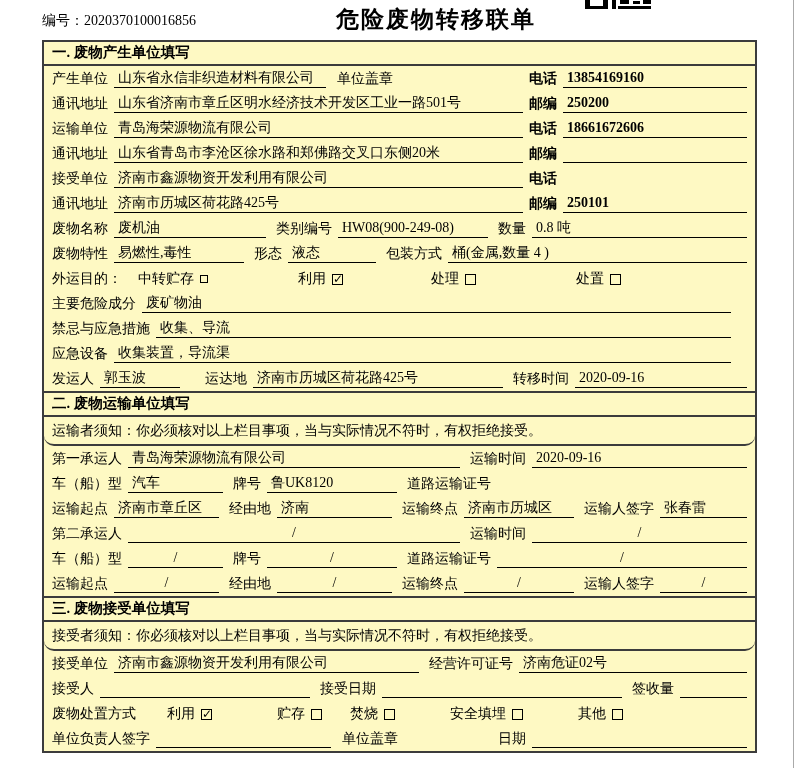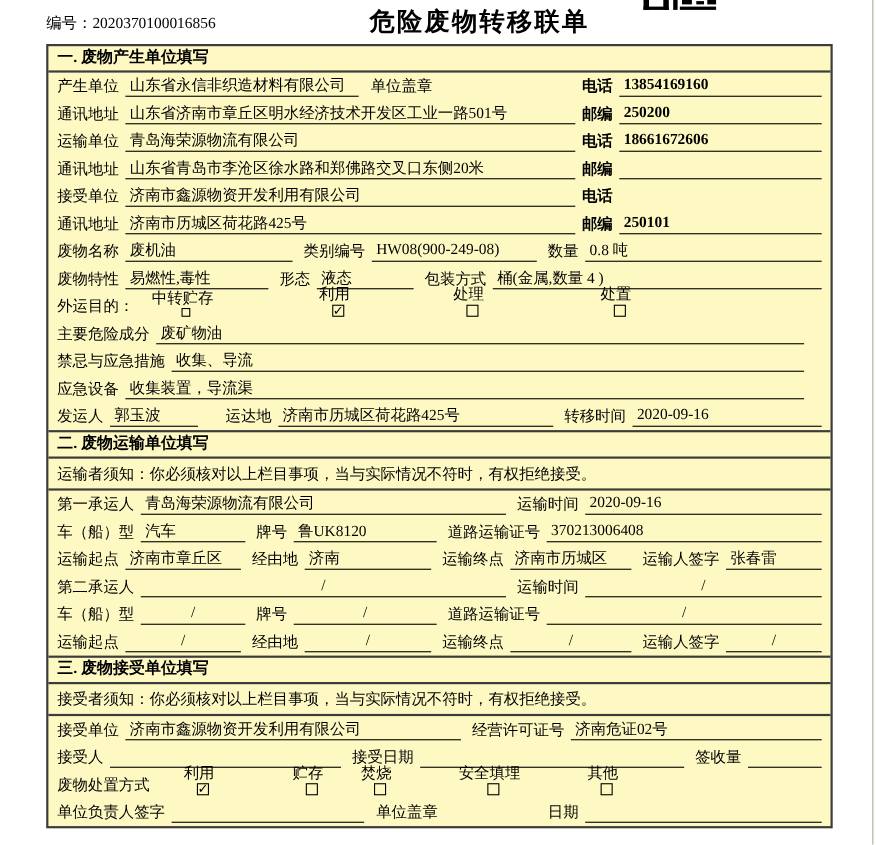--- a/index.html
+++ b/index.html
@@ -20,39 +20,39 @@
   .qr .q4{left:27px;top:0;width:4px;height:9px}
   .qr .q5{left:35px;top:0;width:9px;height:4px}
   .qr .q6{left:48px;top:1px;width:7px;height:3px}
   .qr .q7{left:58px;top:0;width:8px;height:4px}
   .qr .q8{left:33px;top:6px;width:33px;height:3px}
 
   .sheet { position:absolute; left:42px; top:40px; width:715px; border:2px solid #3c3c3c; background:#fef9c3; }
 
   .sec-header { font-weight:bold; font-size:14.5px; line-height:19px; padding:1px 8px 2px; border-bottom:2px solid #3c3c3c; }
   .bt { border-top:2px solid #3c3c3c; }
-  .notice { height:29px; display:flex; align-items:center; padding:0 8px; border-bottom:2px solid #3c3c3c; }
+  .notice { height:29px; display:flex; align-items:center; padding:0 8px; border-bottom:2px solid #3c3c3c;border-radius:10px; }
 
   .row { display:flex; align-items:flex-end; height:25px; padding:16px 8px 3px 8px; }
   .lbl { white-space:nowrap; margin-right:6px; }
   .fld { border-bottom:1px solid #000; padding:0 4px; white-space:nowrap; min-height:18px; }
   .grow { flex:1; }
   .ctr { text-align:center; }
   .gap-r { margin-right:16px; }
   .rgrp { display:flex; align-items:flex-end; margin-left:auto; width:224px;font-weight:bold; }
   .rgrp .lbl { margin-left:6px; }
   .seal { white-space:nowrap; margin:0 0 0 11px; }
   .sp { flex:1; }
 
   .w80{width:80px}.w88{width:88px}.w95{width:95px}.w105{width:105px}.w110{width:110px}
   .w115{width:115px}.w130{width:130px}.w150a{width:152px}.w150b{width:150px}
   .w175{width:175px}.w210a{width:212px}.w210b{width:210px}.w240{width:240px}
   .w250{width:250px}.w305{width:305px}.w330{width:332px}
 
-  .opt { display:flex; align-items:center; white-space:nowrap;flex-direction:column; }
+  .opt { display:flex; align-items:center; white-space:nowrap; }
   .olbl { margin-right:6px; }
   .cbx { display:inline-block; width:11px; height:11px; border:1px solid #000; position:relative; }
   .cbx.small { width:8px; height:8px; }
   .cbx.checked::after { content:"\2713"; position:absolute; left:0px; top:-3px; font-size:12px; font-family:"DejaVu Sans",sans-serif; }
   .ml10{margin-left:10px}.ml25{margin-left:25px}.ml55{margin-left:55px}.ml60{margin-left:28px}
   .ml65{margin-left:65px}.ml90{margin-left:90px}.ml95{margin-left:88px}.ml100{margin-left:100px}
 
   .footer { position:absolute; left:42px; top:788px; white-space:nowrap; }
 </style>
 </head>
@@ -208,21 +208,20 @@
       <span class="lbl ml10">运输时间</span>
       <span class="fld grow">2020-09-16</span>
     </div>
 
     <div class="row">
       <span class="lbl">车（船）型</span>
       <span class="fld w95">汽车</span>
       <span class="lbl ml10">牌号</span>
       <span class="fld w130">鲁UK8120</span>
       <span class="lbl ml10">道路运输证号</span>
-      <span class="fld grow">370213006408</span>
     </div>
 
     <div class="row">
       <span class="lbl">运输起点</span>
       <span class="fld w105">济南市章丘区</span>
       <span class="lbl ml10">经由地</span>
       <span class="fld w115">济南</span>
       <span class="lbl ml10">运输终点</span>
       <span class="fld w110">济南市历城区</span>
       <span class="lbl ml10">运输人签字</span>

